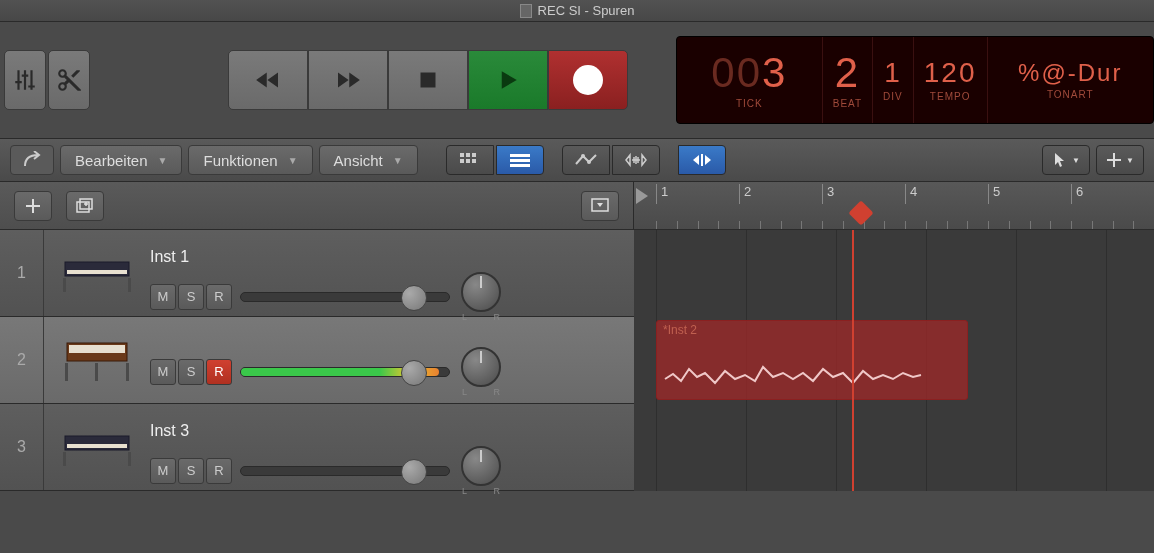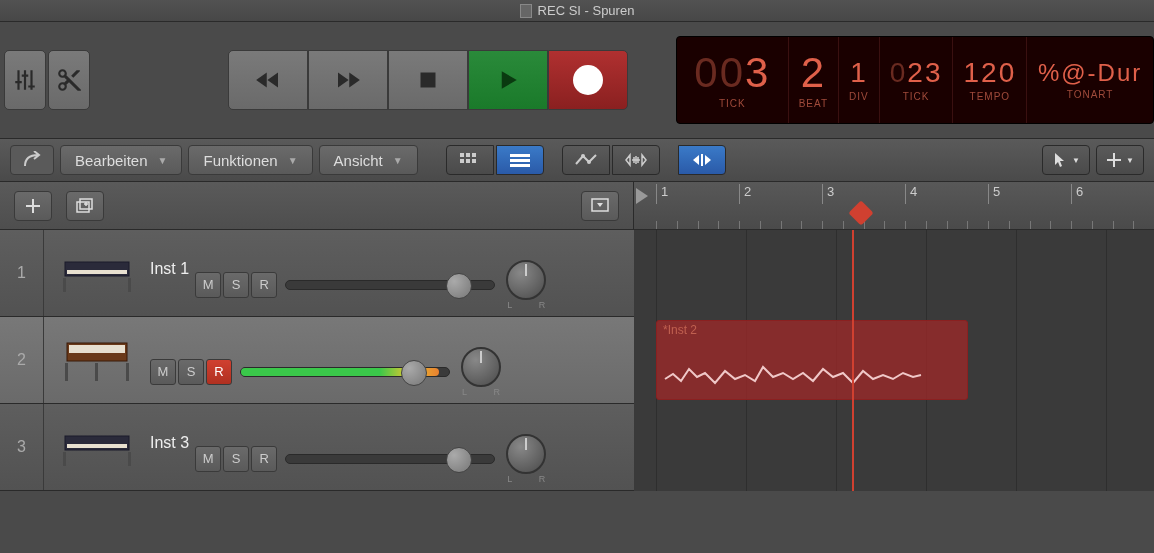--- a/index.html
+++ b/index.html
@@ -63,21 +63,21 @@
   
   .tracks { display: flex; }
   .track-headers { width: 634px; }
   .track-arrange { flex: 1; position: relative; background: #3a3a3a; }
   
   .track { height: 87px; display: flex; align-items: center; background: linear-gradient(#5e5e5e,#525252); border-bottom: 1px solid #2a2a2a; }
   .track.selected { background: linear-gradient(#787878,#6a6a6a); }
   .track-num { width: 44px; text-align: center; color: #aaa; font-size: 16px; border-right: 1px solid #3a3a3a; height: 100%; display: flex; align-items: center; justify-content: center; }
   .track-icon { width: 90px; height: 60px; margin: 0 8px; display: flex; align-items: center; justify-content: center; }
   .instrument-svg { width: 80px; height: 50px; }
-  .track-info { flex: 1; display: flex; flex-direction: row; gap: 6px; padding-right: 18px; margin-top: 23px; }
+  .track-info { flex: 1; display: flex; flex-direction: column; gap: 6px; padding-right: 18px; margin-top: 23px; }
   .track-name { color: #eee; font-size: 16px; }
   .track-controls { display: flex; align-items: center; gap: 8px; }
   .msr { display: flex; gap: 2px; }
   .msr-btn { width: 26px; height: 26px; background: linear-gradient(#6a6a6a,#5a5a5a); border: 1px solid #3a3a3a; border-radius: 3px; color: #ccc; font-size: 13px; display: flex; align-items: center; justify-content: center; }
   .msr-btn.armed { background: linear-gradient(#d04030,#b03020); color: #fff; }
   .vol-slider { width: 210px; height: 10px; background: #3a3a3a; border-radius: 5px; position: relative; border: 1px solid #2a2a2a; }
   .vol-slider .fill { position: absolute; left: 0; top: 0; bottom: 0; border-radius: 5px; }
   .vol-slider .fill.green { background: linear-gradient(90deg,#3ac84a 70%, #e8c830 85%, #e88030 100%); }
   .vol-slider .thumb { position: absolute; top: -8px; width: 26px; height: 26px; background: radial-gradient(circle at 30% 30%, #aaa, #777); border: 1px solid #444; border-radius: 50%; }
   .pan-knob { width: 46px; display: flex; flex-direction: column; align-items: center; }
@@ -148,24 +148,20 @@
     </div>
     <div class="lcd-cell">
       <div class="lcd-val">2</div>
       <div class="lcd-label">BEAT</div>
     </div>
     <div class="lcd-cell">
       <div class="lcd-val" style="font-size:28px">1</div>
       <div class="lcd-label">DIV</div>
     </div>
     <div class="lcd-cell">
-      <div class="lcd-val" style="font-size:28px"><span class="dim">0</span><span>23</span></div>
-      <div class="lcd-label">TICK</div>
-    </div>
-    <div class="lcd-cell">
       <div class="lcd-val" style="font-size:28px">120</div>
       <div class="lcd-label">TEMPO</div>
     </div>
     <div class="lcd-cell" style="flex:1.4">
       <div class="lcd-val" style="font-size:24px">%@-Dur</div>
       <div class="lcd-label">TONART</div>
     </div>
   </div>
 </div>
 

